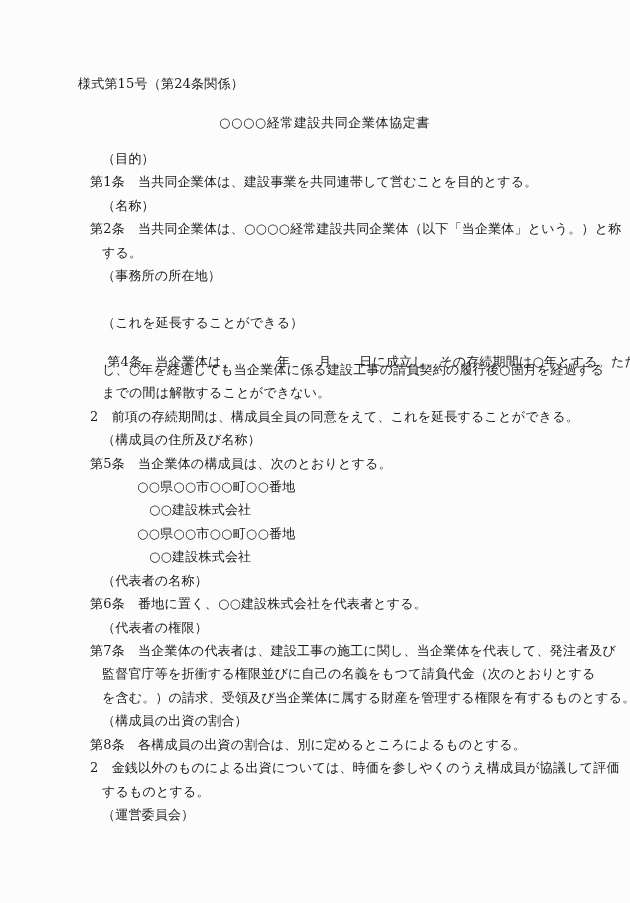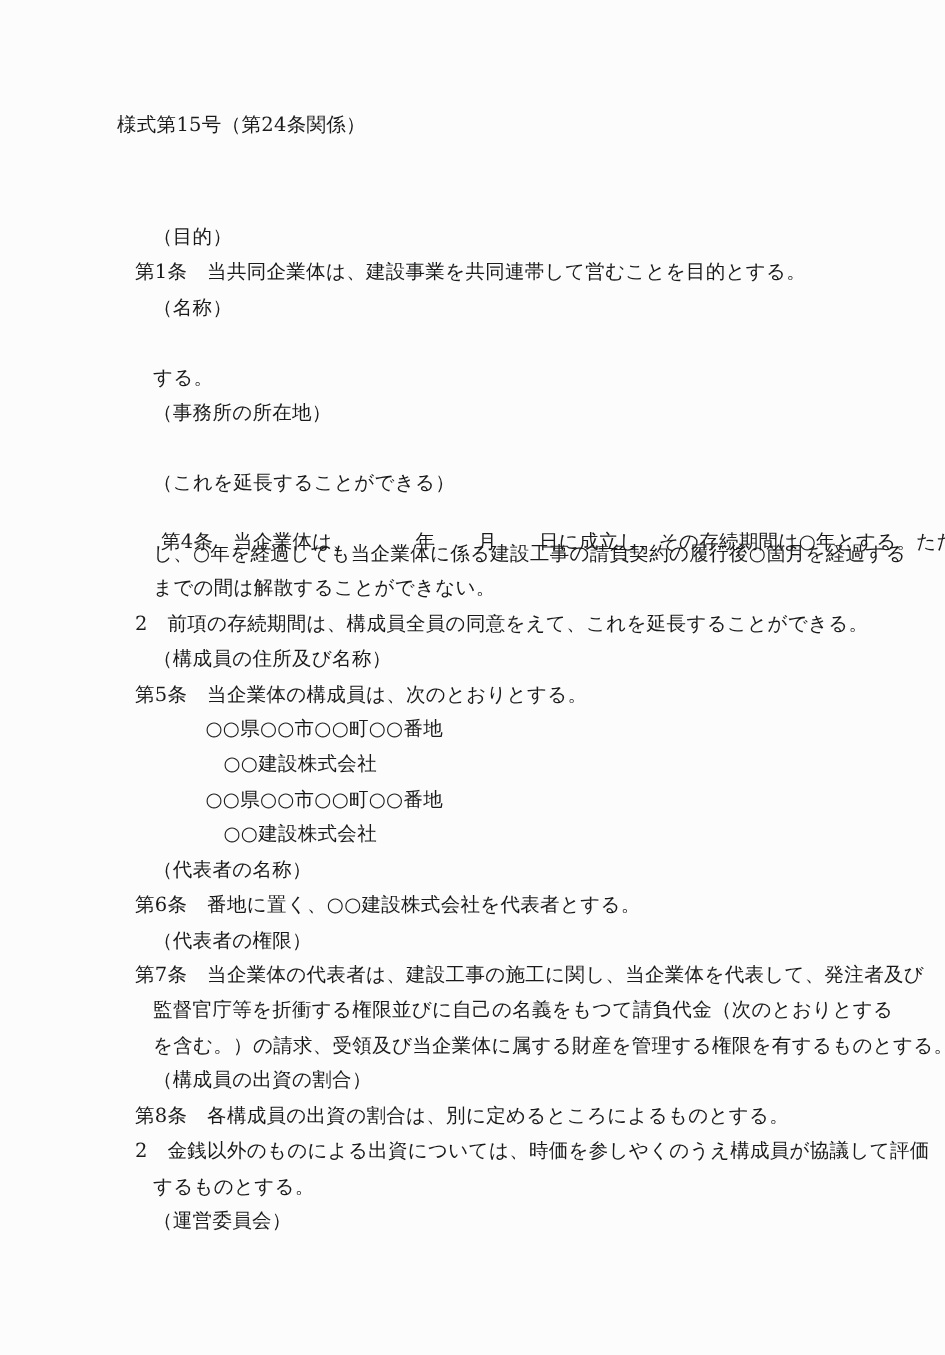--- a/index.html
+++ b/index.html
@@ -37,25 +37,27 @@
     .member-addr { left: 137px; }
     .member-co { left: 149px; }
     .gap { display: inline-block; }
   </style>
 </head>
 <body>
 
 <div class="page">
 
   <div class="line form-label">様式第15号（第24条関係）</div>
+  <div class="line doc-title">○○○○経常建設共同企業体協定書</div>
 
   <div class="line caption" style="top:151px">（目的）</div>
   <div class="line article" style="top:174px">第1条　当共同企業体は、建設事業を共同連帯して営むことを目的とする。</div>
 
   <div class="line caption" style="top:198px">（名称）</div>
+  <div class="line article" style="top:221px">第2条　当共同企業体は、○○○○経常建設共同企業体（以下「当企業体」という。）と称</div>
   <div class="line cont" style="top:245px">する。</div>
 
   <div class="line caption" style="top:268px">（事務所の所在地）</div>
 
   <div class="line caption" style="top:315px">（これを延長することができる）</div>
   <div class="line article" style="top:338px">
     <span>第4条　当企業体は、</span><span class="gap" style="width:42px"></span><span>年</span><span class="gap" style="width:28px"></span><span>月</span><span class="gap" style="width:28px"></span><span>日に成立し、その存続期間は○年とする。ただ</span>
   </div>
   <div class="line cont" style="top:362px">し、○年を経過しても当企業体に係る建設工事の請負契約の履行後○箇月を経過する</div>
   <div class="line cont" style="top:385px">までの間は解散することができない。</div>

